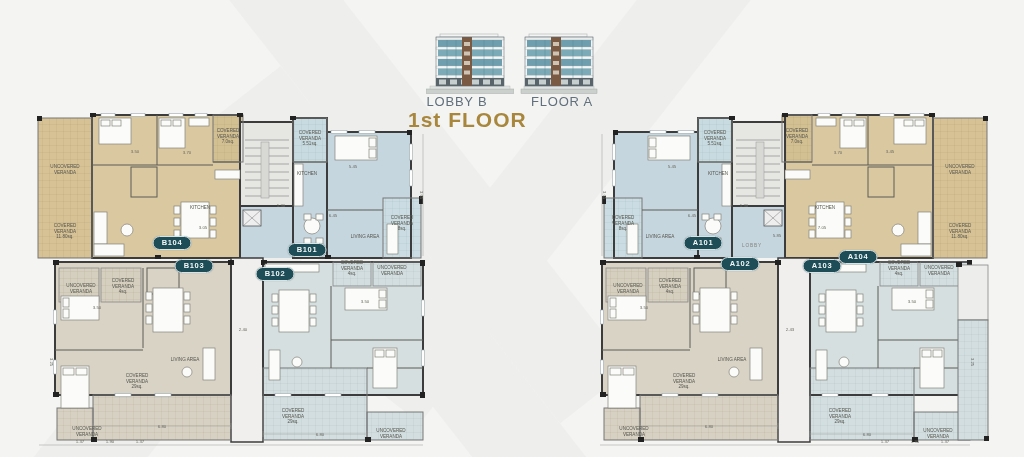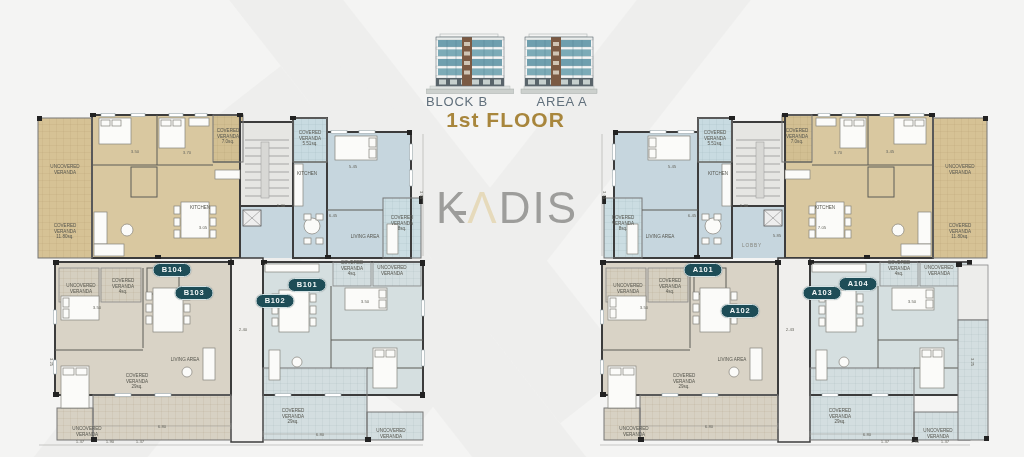--- a/index.html
+++ b/index.html
@@ -2,40 +2,40 @@
 <html><head>
 <meta charset="utf-8">
 <style>
   html,body{margin:0;padding:0;}
   .page{position:relative;width:1024px;height:457px;background:#f4f4f3;overflow:hidden;
         font-family:"Liberation Sans",sans-serif;}
   .wm{position:absolute;left:0;top:0;pointer-events:none;}
   
   .bldg{position:absolute;}
   .blockLabel{position:absolute;font-size:13px;color:#61707c;letter-spacing:.8px;text-align:center;}
-  .floorTitle{position:absolute;left:408px;top:108px;width:195px;text-align:center;
+  .floorTitle{position:absolute;left:408px;top:108px;width:195px;text-align:left;
               font-size:21px;font-weight:700;color:#a8863c;letter-spacing:1px;}
   
   .logo{position:absolute;left:418px;top:186px;width:178px;text-align:center;}
   .kadis{position:relative;font-size:44px;font-weight:400;color:#9d9d9b;letter-spacing:2px;line-height:1;}
   .kadis .mid{color:#e6dabb;}
   .kadis-bar{position:absolute;left:36px;top:25px;width:12px;height:4px;background:#9c9c9a;}
   .estates{margin-top:3px;font-size:12px;color:#a7a7a5;letter-spacing:7px;text-indent:7px;}
   
   .plan{position:absolute;width:390px;height:338px;}
   .plan svg{position:absolute;left:0;top:0;}
   .layer{position:absolute;left:0;top:0;width:100%;height:100%;}
   .rlabel{position:absolute;transform:translate(-50%,-50%);font-size:4.6px;line-height:1.25;
           color:#56564e;text-align:center;white-space:pre-line;pointer-events:none;}
   .rlabel.dim{font-size:4.4px;color:#6b6b63;white-space:nowrap;}
   .rlabel.v{writing-mode:vertical-rl;}
   .rlabel.lobby{letter-spacing:.8px;color:#84847c;font-size:4.8px;}
   .badge{position:absolute;transform:translate(-50%,-50%);width:37px;height:12px;border-radius:7px;
          background:#1e4d57;border:1px solid #d6e4e6;color:#f2f7f7;font-size:7.5px;font-weight:700;
-         line-height:12px;text-align:center;letter-spacing:.6px;box-shadow:0 0 1px rgba(0,0,0,.35);margin-top:27px;}
+         line-height:12px;text-align:center;letter-spacing:.6px;box-shadow:0 0 1px rgba(0,0,0,.35);}
 </style>
 </head>
 <body>
 
 <div class="page">
 
   <svg class="wm" width="1024" height="457">
     <g fill="#ebebea" opacity="0.6">
       <rect x="-350" y="-45" width="700" height="90" transform="translate(380,120) rotate(52)"></rect>
       <rect x="-350" y="-45" width="700" height="90" transform="translate(600,120) rotate(-52)"></rect>
@@ -315,29 +315,25 @@
   <svg class="bldg" style="left:426px;top:33px" width="88" height="64">
     <rect x="0" y="56" width="88" height="4.5" fill="#ccd0cd" stroke="#a3aaa8" stroke-width="0.5"></rect>
     <rect x="4" y="53" width="80" height="3" fill="#dfe3e1" stroke="#adb3b1" stroke-width="0.4"></rect>
     <use href="#bld" x="10" y="1"></use>
   </svg>
   <svg class="bldg" style="left:519px;top:33px" width="80" height="64">
     <rect x="2" y="56" width="76" height="4.5" fill="#ccd0cd" stroke="#a3aaa8" stroke-width="0.5"></rect>
     <rect x="5" y="53" width="70" height="3" fill="#dfe3e1" stroke="#adb3b1" stroke-width="0.4"></rect>
     <use href="#bld" x="6" y="1"></use>
   </svg>
-  <div class="blockLabel" style="left:416px;top:94px;width:82px">BLOCK B</div>
-  <div class="blockLabel" style="left:520px;top:94px;width:84px">AREA A</div>
+  <div class="blockLabel" style="left:416px;top:94px;width:82px">LOBBY B</div>
+  <div class="blockLabel" style="left:520px;top:94px;width:84px">FLOOR A</div>
   <div class="floorTitle">1st FLOOR</div>
 
   <div class="logo">
-    <div class="kadis">
-      <span>K</span><span class="mid">Λ</span><span>DIS</span>
-      <span class="kadis-bar"></span>
-    </div>
   </div>
 
   <div class="plan" style="left:35px;top:110px">
     <svg width="390" height="338" viewBox="0 0 390 338">
       <use href="#pgTop"></use>
       <use href="#pgBottom"></use>
     </svg>
     <div class="layer">
         <span class="rlabel" style="left: 30px; top: 60px;">UNCOVERED
 VERANDA</span>
@@ -388,21 +384,21 @@
         <span class="rlabel dim" style="left: 330px; top: 192px;">3.50</span>
         <span class="rlabel dim" style="left: 246px; top: 96px;">1.30</span>
         <span class="rlabel dim" style="left: 168px; top: 118px;">3.05</span>
         <span class="rlabel dim v" style="left: 16px; top: 252px;">3.25</span>
         <span class="rlabel dim v" style="left: 386px; top: 85px;">3.65</span>
         <span class="rlabel dim" style="left: 45px; top: 332px;">1.37</span>
         <span class="rlabel dim" style="left: 75px; top: 332px;">1.90</span>
         <span class="rlabel dim" style="left: 105px; top: 332px;">1.37</span>
       </div>
     <div class="badge" style="left:137px;top:133px">B104</div>
-    <div class="badge" style="left:272px;top:148px">B101</div>
+    <div class="badge" style="left:272px;top:140px">B101</div>
     <div class="badge" style="left:159px;top:156px">B103</div>
     <div class="badge" style="left:240px;top:164px">B102</div>
   </div>
 
   <div class="plan" style="left:600px;top:110px">
     <svg width="390" height="338" viewBox="0 0 390 338">
       <use href="#pgTop" transform="translate(390,0) scale(-1,1)"></use>
       <use href="#pgBottom" transform="translate(-18,0)"></use>
       <g>
         <rect x="358" y="155" width="30" height="55" fill="#ededeb" stroke="#888" stroke-width="0.8"></rect>
@@ -466,17 +462,17 @@
         <span class="rlabel dim" style="left: 222px; top: 118px;">7.05</span>
         <span class="rlabel dim" style="left: 177px; top: 126px;">5.85</span>
         <span class="rlabel dim v" style="left: 4px; top: 85px;">3.65</span>
         <span class="rlabel dim v" style="left: 372px; top: 252px;">3.25</span>
         <span class="rlabel dim" style="left: 345px; top: 332px;">1.37</span>
         <span class="rlabel dim" style="left: 315px; top: 332px;">1.90</span>
         <span class="rlabel dim" style="left: 285px; top: 332px;">1.37</span>
       </div>
     <div class="badge" style="left:103px;top:133px">A101</div>
     <div class="badge" style="left:258px;top:147px">A104</div>
-    <div class="badge" style="left:140px;top:174px">A102</div>
+    <div class="badge" style="left:140px;top:154px">A102</div>
     <div class="badge" style="left:222px;top:156px">A103</div>
   </div>
 
 </div>
 
 </body></html>

